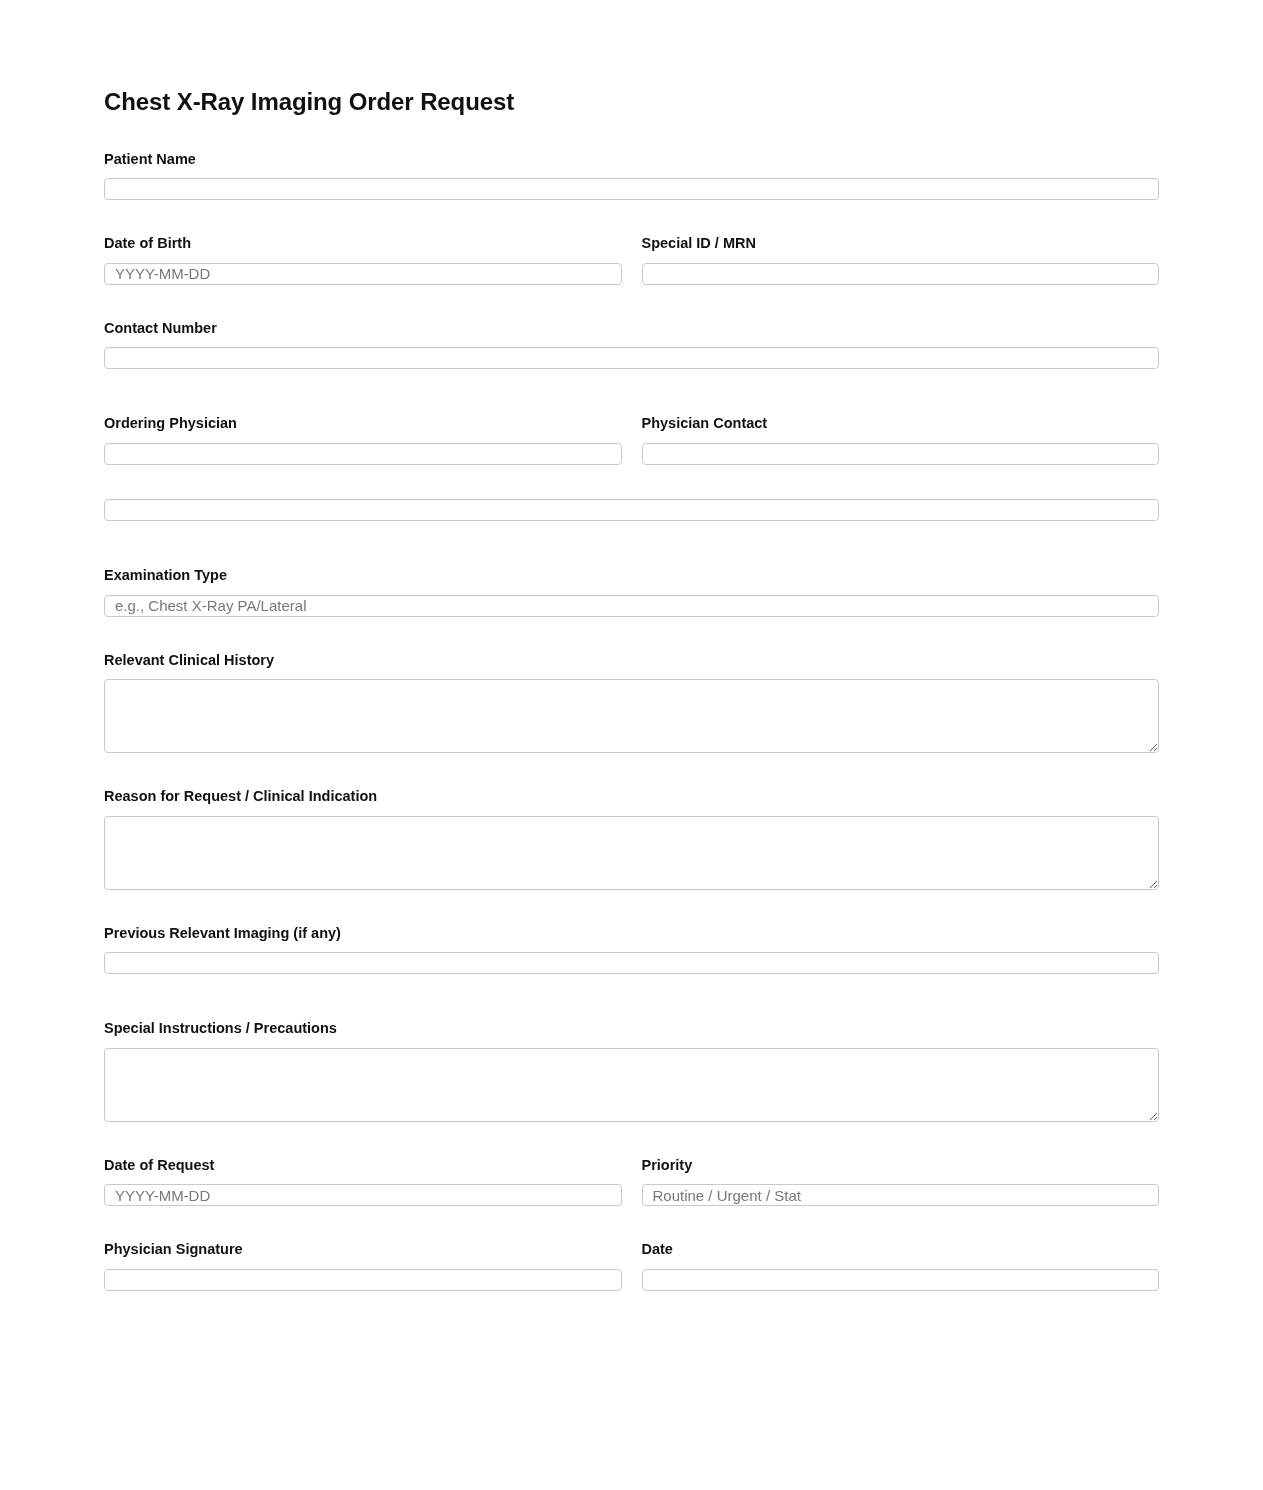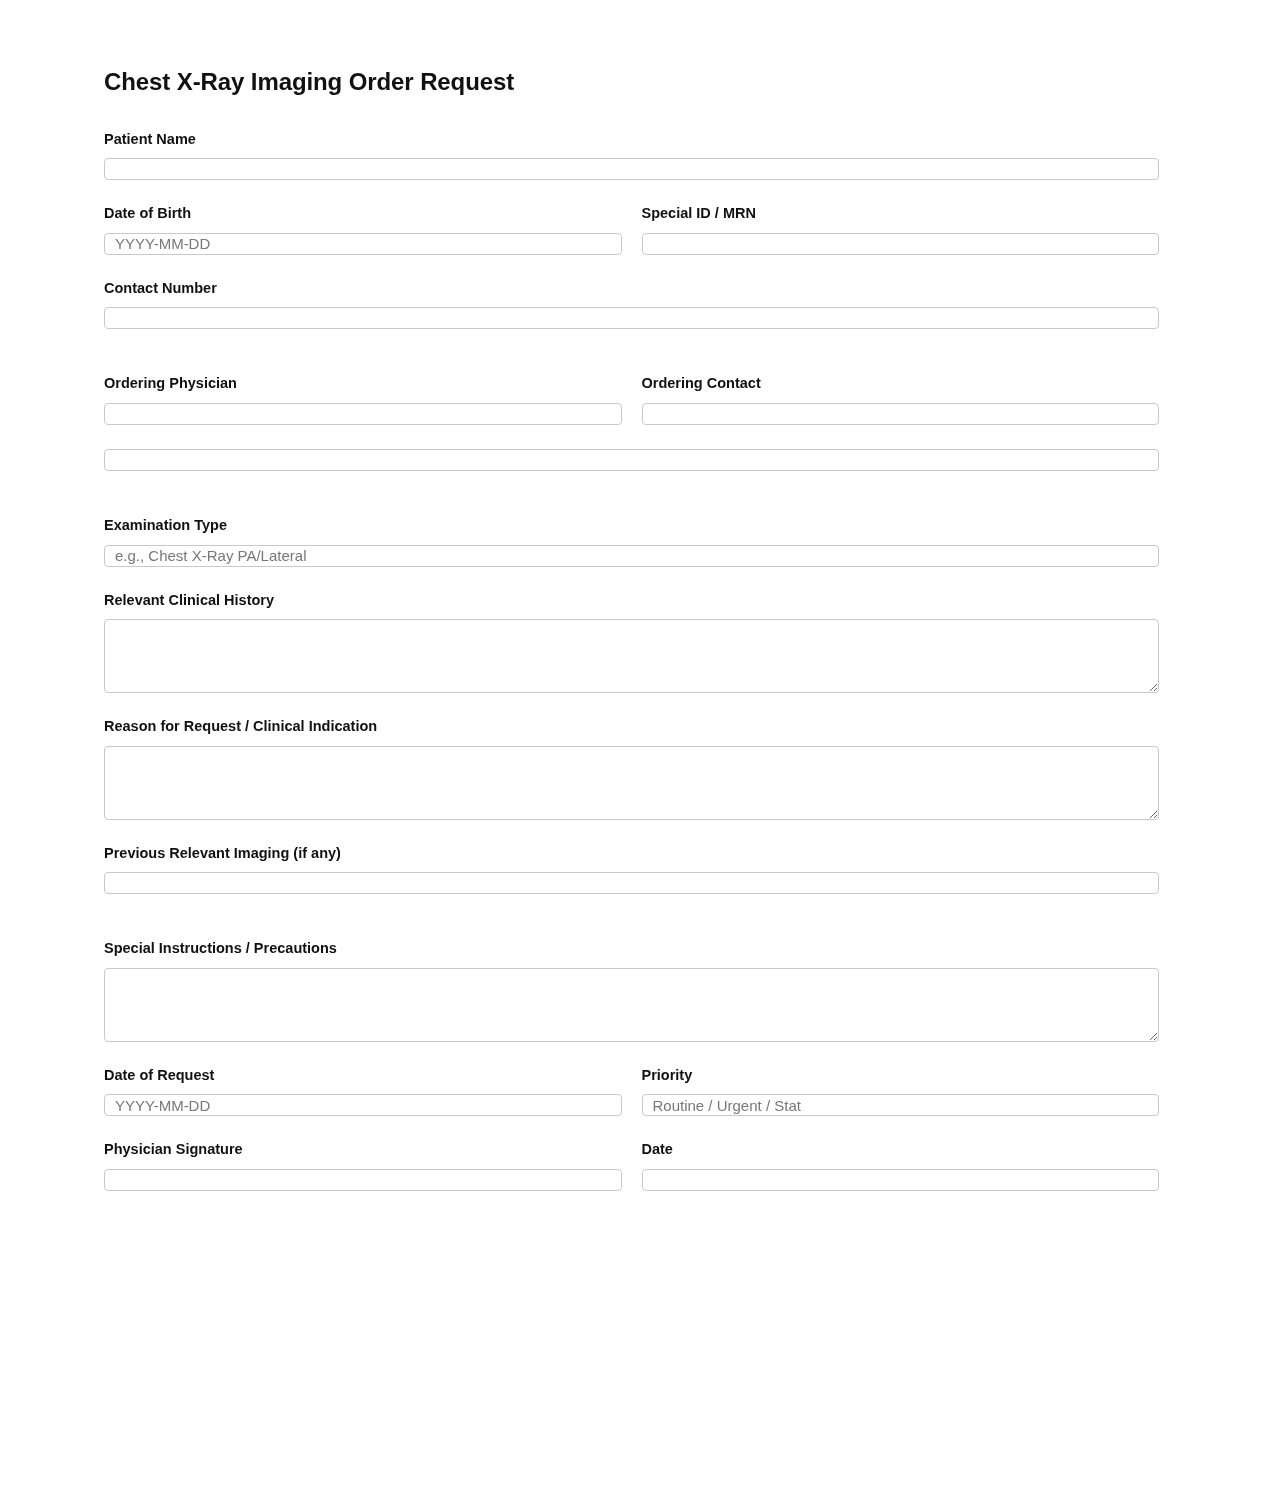--- a/index.html
+++ b/index.html
@@ -14,39 +14,39 @@
     height: 1490px;
     overflow: hidden;
     font-family: "Liberation Sans", sans-serif;
     color: #111111;
     -webkit-font-smoothing: antialiased;
   }
 
   .page {
     width: 1263px;
     min-height: 1490px;
-    padding: 68px 104px 0 104px;
+    padding: 88px 104px 0 104px;
     background: #ffffff;
   }
 
   .form-wrap {
     width: 1055px;
   }
 
   .form-title {
     font-size: 24px;
     font-weight: bold;
     letter-spacing: -0.1px;
     color: #111111;
     margin: 0 0 33px 0;
     line-height: 1.2;
   }
 
   .field-group {
-    margin-bottom: 24px;
+    margin-bottom: 34px;
   }
   .group-gap {
     margin-bottom: 45px;
   }
 
   .field-label {
     display: block;
     font-size: 14.5px;
     font-weight: bold;
     color: #111111;
@@ -133,21 +133,21 @@
       <label class="field-label">Contact Number</label>
       <input class="text-input" type="text" placeholder="" style="">
     </div>
 
     <div class="field-group row-2col">
       <div class="col">
         <label class="field-label">Ordering Physician</label>
         <input class="text-input" type="text" placeholder="" style="">
       </div>
       <div class="col">
-        <label class="field-label">Ordering Contact</label>
+        <label class="field-label">Physician Contact</label>
         <input class="text-input" type="text" placeholder="" style="">
       </div>
     </div>
 
     <div class="field-group group-gap">
       <input class="text-input" type="text" placeholder="" style="">
     </div>
 
     <div class="field-group">
       <label class="field-label">Examination Type</label>

